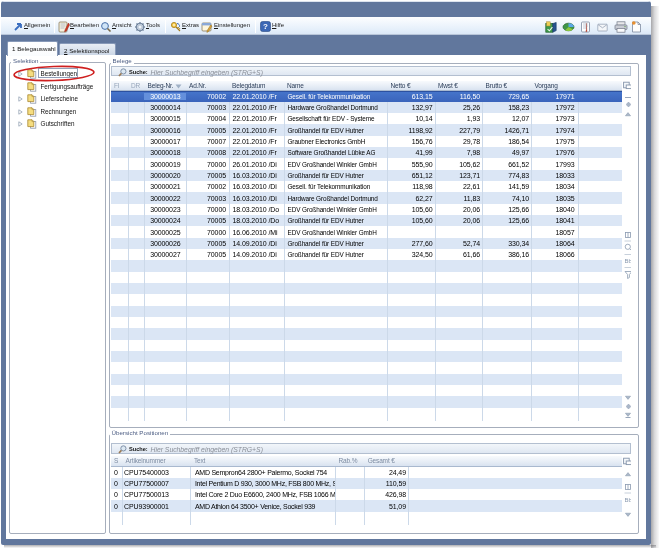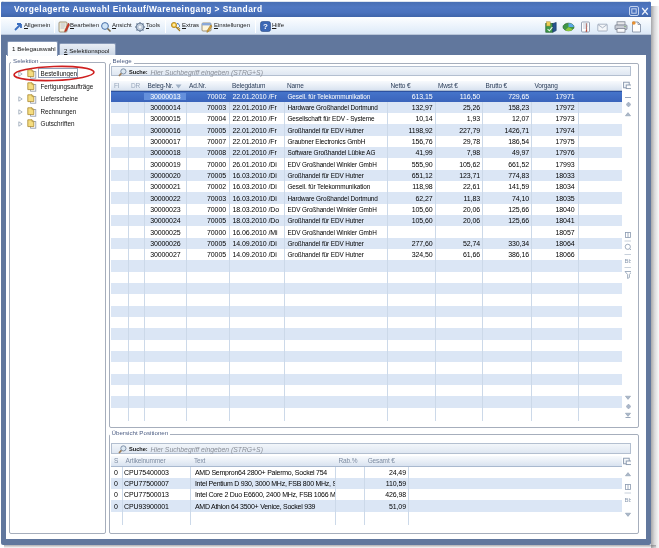--- a/index.html
+++ b/index.html
@@ -52,30 +52,20 @@
 .selcell { background:#6490dc; color:#fff; }
 
 
 .titem { position:absolute; font-size:6.3px; color:#111; white-space:nowrap; }
 </style>
 </head>
 <body>
 <div id="win">
   <div id="frame">
     <div style="position:absolute;left:0;top:0;width:100%;height:1px;background:#dde4ef"></div>
-    <div id="titlebar">
-      <div class="t" style="letter-spacing:0.45px">Vorgelagerte Auswahl Einkauf/Wareneingang &gt; Standard</div>
-      <svg class="abs" style="left:627.5px;top:4px" width="10" height="10" viewBox="0 0 10 10">
-        <rect x="0.5" y="0.5" width="9" height="9" rx="1.5" fill="none" stroke="#c3d2ee" stroke-width="1"></rect>
-        <rect x="2.8" y="2.8" width="4.4" height="4.4" fill="none" stroke="#c3d2ee" stroke-width="1"></rect>
-      </svg>
-      <svg class="abs" style="left:639.5px;top:4.5px" width="8" height="9" viewBox="0 0 8 9">
-        <path d="M1.2 1 L6.8 7.6 M6.8 1 L1.2 7.6" stroke="#eef3fb" stroke-width="1.3"></path>
-      </svg>
-    </div>
     <div id="toolbar">
 
       <svg class="ticon" style="left:12px" width="11" height="11" viewBox="0 0 11 11">
         <path d="M2 9 L8 3 M8 3 L4 3 M8 3 L8 7" stroke="#3a6ec0" stroke-width="1.8" fill="none"></path>
       </svg>
       <div class="mitem" style="left:23px;top:5px"><u>A</u>llgemein</div>
       <div class="msep" style="left:53px"></div>
 
       <svg class="ticon" style="left:57px" width="12" height="12" viewBox="0 0 12 12">
         <rect x="1" y="1" width="8" height="10" rx="1" fill="#f7f2e0" stroke="#8a7b5a" stroke-width="0.8"></rect>

